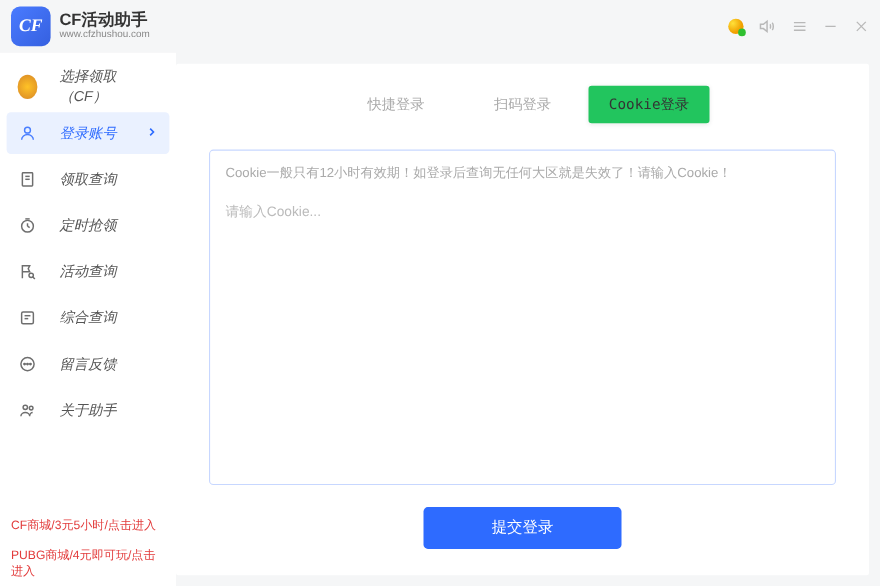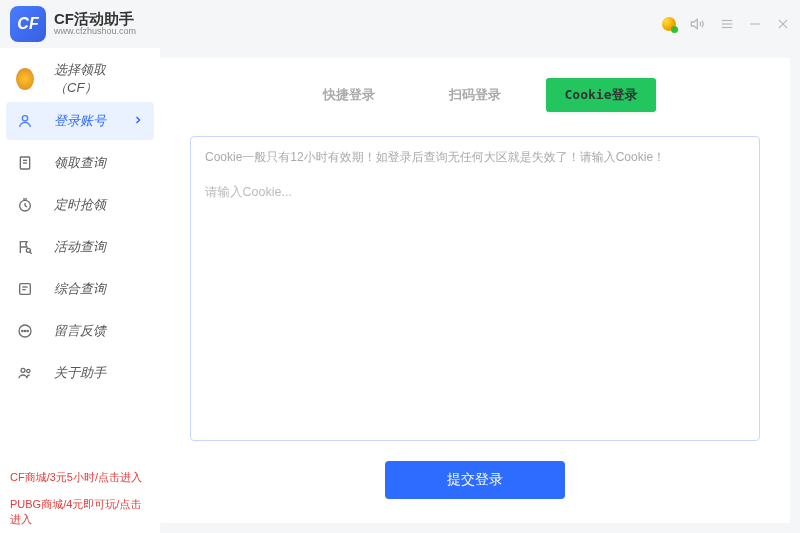--- a/index.html
+++ b/index.html
@@ -1,21 +1,21 @@
 <!DOCTYPE html>
 <html><head>
   <meta charset="utf-8">
   <style>
     * { margin: 0; padding: 0; box-sizing: border-box; font-family: "Microsoft YaHei", sans-serif; }
     body { width: 800px; height: 533px; background: #f5f6f7; overflow: hidden; }
     
     .window { width: 800px; height: 533px; display: flex; flex-direction: column; background: #f5f6f7; }
     
     .titlebar { height: 48px; display: flex; align-items: center; padding: 0 10px; }
-    .logo { width: 36px; height: 36px; background: linear-gradient(135deg, #4a7bff, #3560e0); border-radius: 8px; display: flex; align-items: center; justify-content: center; color: #fff; font-weight: bold; font-style: italic; font-size: 16px; margin-right: 8px; }
+    .logo { width: 36px; height: 36px; background: linear-gradient(135deg, #4a7bff, #3560e0); border-radius: 8px; display: flex; align-items: center; justify-content: center; color: #fff; font-weight: bold; font-style: italic; font-size: 16px; margin-right: 8px; font-family: Liberation Serif, serif; }
     .title-block { display: flex; flex-direction: column; line-height: 1.1; justify-content: center; }
     .app-title { font-size: 15px; font-weight: bold; color: #333; }
     .app-url { font-size: 9px; color: #888; }
     .titlebar-spacer { flex: 1; }
     .titlebar-controls { display: flex; align-items: center; gap: 14px; color: #b8b8b8; }
     .titlebar-controls .ctrl { cursor: pointer; display: flex; align-items: center; }
     .status-dot { width: 14px; height: 14px; border-radius: 50%; background: radial-gradient(circle at 30% 30%, #ffe13a, #f0a000 60%); position: relative; }
     .status-dot::after { content: ""; position: absolute; right: -2px; bottom: -2px; width: 7px; height: 7px; background: #30c030; border-radius: 50%; }
     
     .body { flex: 1; display: flex; }
@@ -23,21 +23,21 @@
     .sidebar { width: 160px; background: #fff; display: flex; flex-direction: column; padding-top: 10px; }
     .side-item { height: 38px; display: flex; align-items: center; padding: 0 16px; font-size: 13px; color: #555; cursor: pointer; gap: 20px; margin: 2px 0; font-style: italic; }
     .side-item.active { color: #2e6bff; background: #eaf1ff; border-radius: 4px; margin: 2px 6px; padding: 0 10px; justify-content: flex-start; }
     .side-item .icon { width: 18px; display: inline-flex; justify-content: center; color: inherit; opacity: 0.85; }
     .chevron { margin-left: auto; color: #2e6bff; }
     .sidebar-spacer { flex: 1; }
     .promo { font-size: 11px; padding: 6px 10px; color: #e23b3b; cursor: pointer; }
     
     .main { flex: 1; background: #fff; margin: 10px 10px 10px 0; border-radius: 2px; display: flex; flex-direction: column; padding: 20px 30px 24px; }
     
-    .tabs { display: flex; justify-content: center; gap: 16px; margin-bottom: 24px; font-weight: bold; }
+    .tabs { display: flex; justify-content: center; gap: 5px; margin-bottom: 24px; }
     .tab { width: 110px; height: 34px; display: flex; align-items: center; justify-content: center; font-size: 13px; color: #aaa; cursor: pointer; }
     .tab.active { background: #22c55e; color: #333; box-shadow: 0 1px 4px rgba(0,0,0,0.08); border-radius: 3px; font-family: "SimSun", monospace; }
     
     .cookie-box { flex: 1; border: 1px solid #c7d7ff; border-radius: 4px; padding: 12px 14px; display: flex; flex-direction: column; font-size: 12.5px; color: #888; min-height: 280px; }
     .hint { color: #aaa; margin-bottom: 18px; font-size: 12px; }
     .cookie-input { flex: 1; border: none; outline: none; resize: none; font-size: 12.5px; color: #333; font-family: inherit; }
     .cookie-input::placeholder { color: #bbb; }
     
     .submit-wrap { display: flex; justify-content: center; margin-top: 20px; }
     .submit-btn { width: 180px; height: 38px; background: #2e6bff; color: #fff; border: none; border-radius: 4px; font-size: 14px; cursor: pointer; font-weight: 500; }

